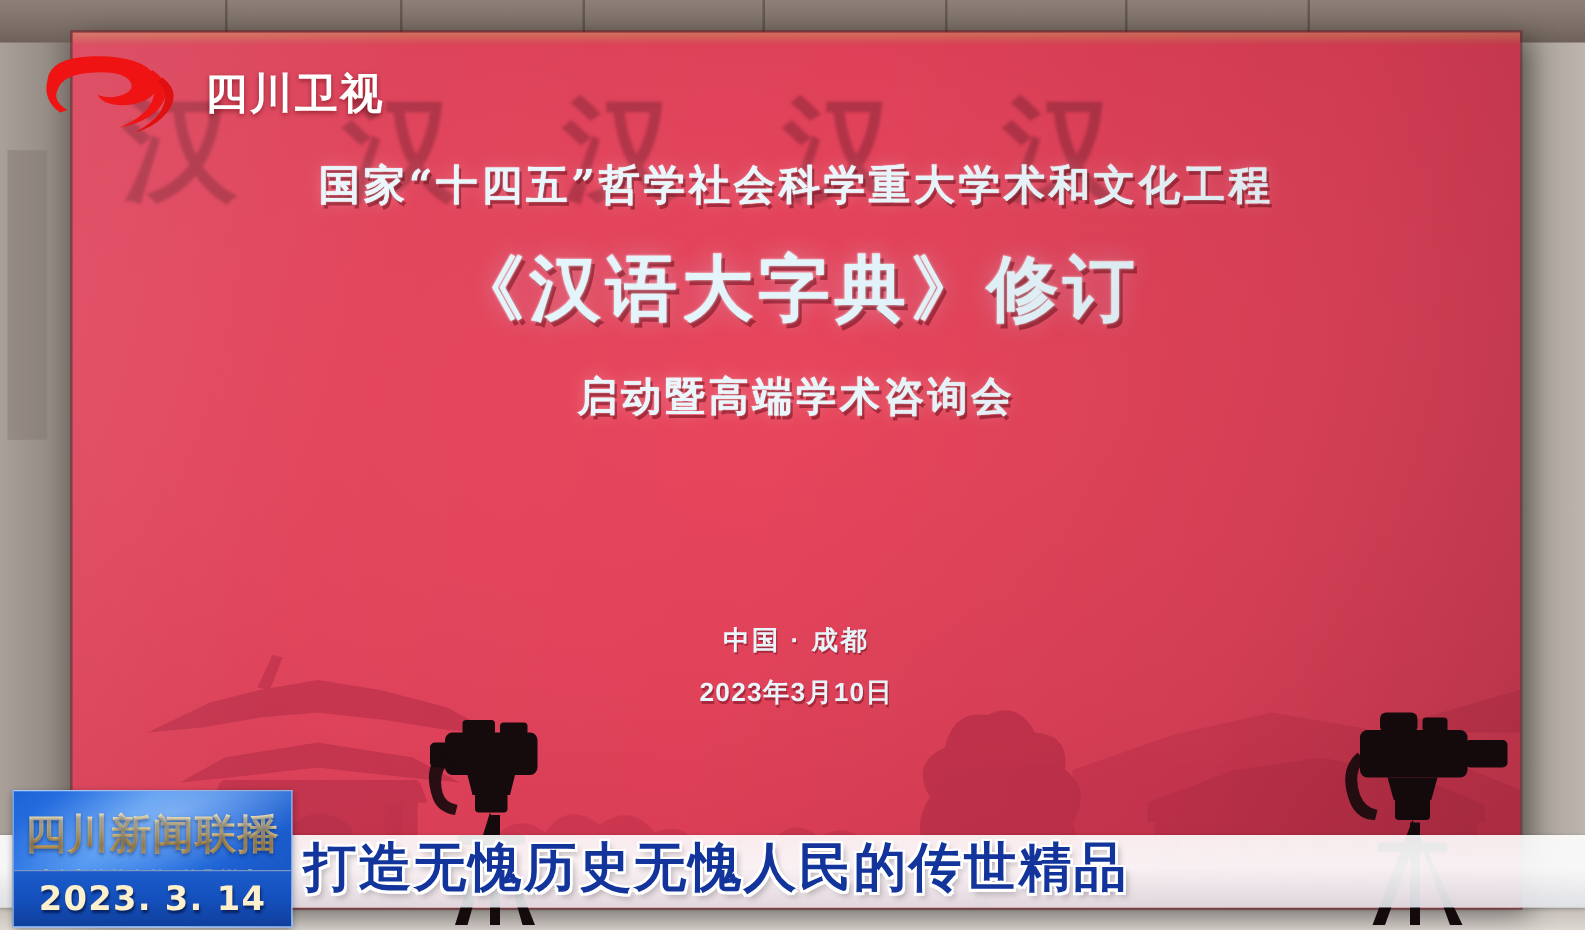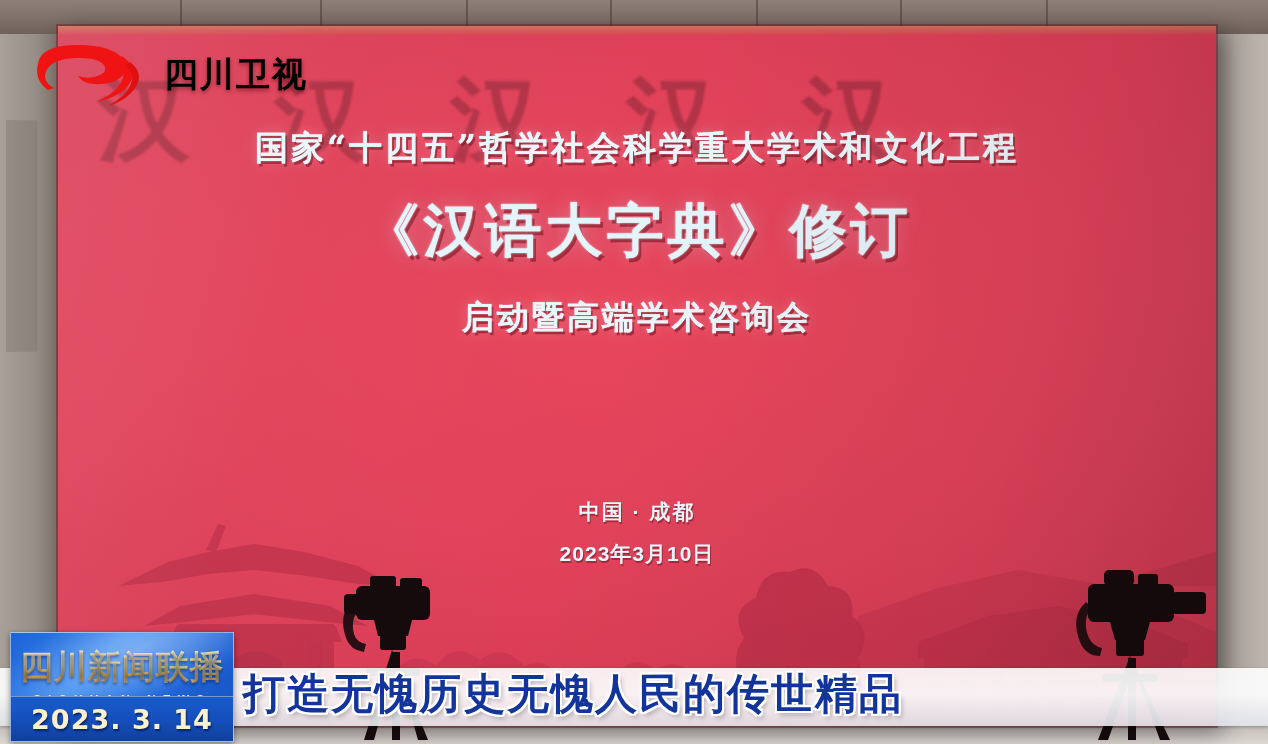--- a/index.html
+++ b/index.html
@@ -195,21 +195,21 @@
     align-items: center;
     gap: 10px;
     z-index: 6;
   }
   .bug-mark { width: 128px; height: 66px; display: block; }
   .bug-name {
     font-family: "DejaVu Sans", "Liberation Sans", sans-serif;
     font-size: 34px;
     font-weight: 700;
     letter-spacing: 2px;
-    color: #000000;
+    color: #ffffff;
     text-shadow: 0 2px 4px rgba(90,0,10,0.55);
     position: relative;
     top: 2px;
   }
 
   
   .camera { position: absolute; z-index: 5; pointer-events: none; }
   .cam-center { left: 300px; top: 572px; width: 210px; height: 172px; }
   .cam-right  { left: 1040px; top: 560px; width: 200px; height: 184px; }
 

